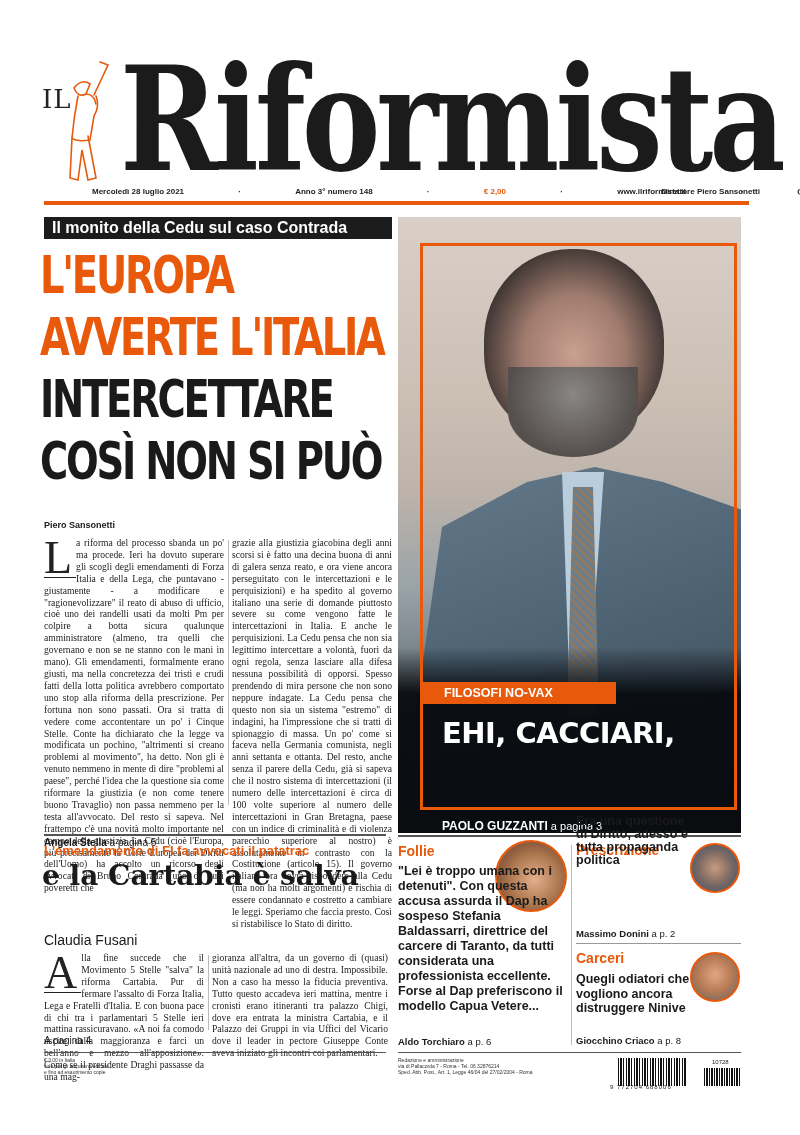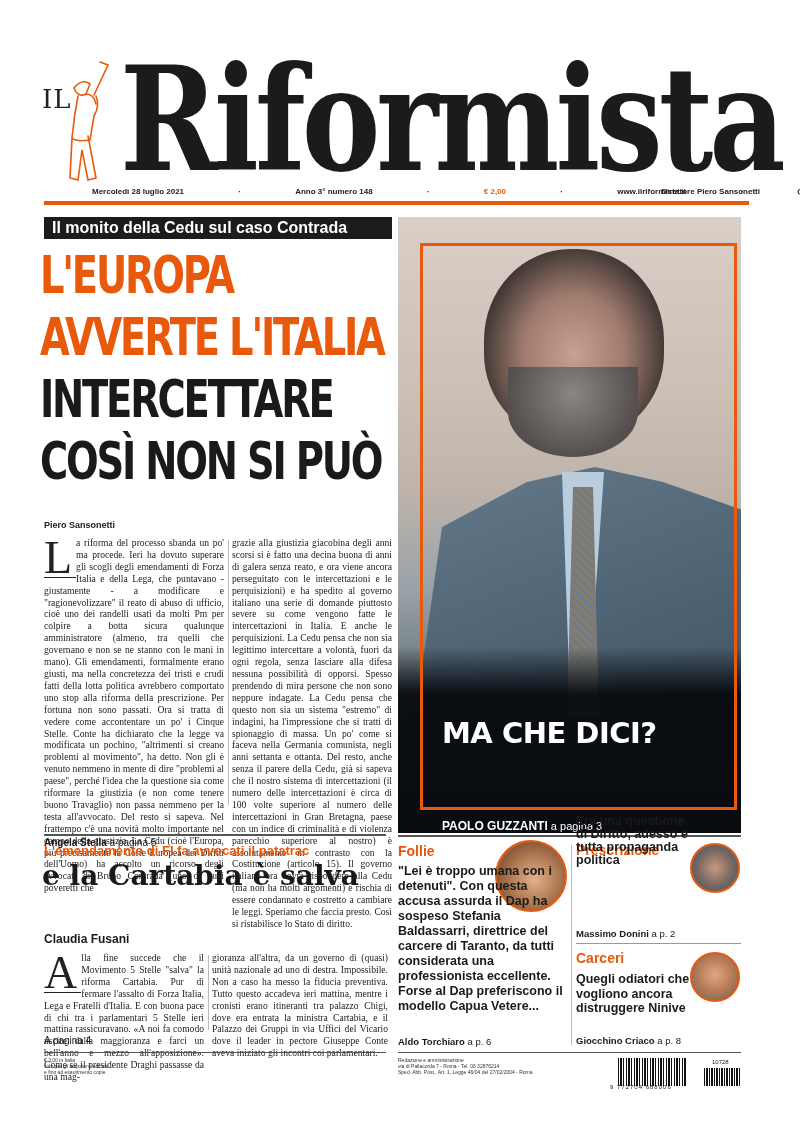--- a/index.html
+++ b/index.html
@@ -42,21 +42,21 @@
   .photo-frame{left:22px;top:26px;width:317px;height:567px;border:3px solid #e8590c;box-sizing:border-box;}
   .photo-dark{left:0;top:430px;width:343px;height:186px;background:linear-gradient(180deg,rgba(0,0,0,0) 0%,rgba(5,8,12,0.92) 25%,#0a0c10 100%);}
   .photo-tag{left:22px;top:465px;width:196px;height:22px;background:#e8590c;color:#fff;font-weight:bold;font-size:12.5px;line-height:22px;padding-left:24px;box-sizing:border-box;}
   .photo-title{left:44px;top:500px;color:#fff;font-family:"DejaVu Sans",sans-serif;font-weight:bold;font-size:29px;line-height:32px;letter-spacing:-0.5px;}
   .photo-byline{left:44px;top:602px;color:#fff;font-size:11px;}
   .photo-byline b{font-size:12px;}
 
   
   .s2-kicker{left:44px;top:843px;font-size:13px;font-weight:bold;color:#e8590c;}
   .s2-title{left:42px;top:860px;font-family:"DejaVu Serif",serif;font-weight:bold;font-size:28px;line-height:31px;letter-spacing:0px;color:#1a1a1a;}
-  .s2-byline{left:44px;top:932px;font-size:12px;font-weight:bold;}
+  .s2-byline{left:44px;top:932px;font-size:14px;font-weight:normal;}
   .s2col1{left:44px;top:952px;width:160px;}
   .s2col2{left:212px;top:952px;width:176px;}
   .s2-ref{left:44px;top:1035px;font-size:10px;}
   .s2-rule{left:44px;top:1052px;width:342px;height:1px;background:#555;}
   .fineprint{font-size:5px;line-height:6px;color:#333;}
   .fp-left{left:44px;top:1057px;}
 
   
   .box-top-rule{left:398px;top:835px;width:343px;height:2px;background:#555;}
   .sec-label{font-weight:bold;font-size:14px;color:#e8590c;}
@@ -132,22 +132,23 @@
 <div class="abs lead-bottom-rule"></div>
 
 <div class="abs photo">
   <div class="abs photo-jacket"></div>
   <div class="abs photo-shirt"></div>
   <div class="abs photo-tie"></div>
   <div class="abs photo-head"></div>
   <div class="abs photo-beard"></div>
   <div class="abs photo-dark"></div>
   <div class="abs photo-frame"></div>
+  <div class="abs photo-tag">FILOSOFI NO-VAX</div>
   <div class="abs photo-title">
-    <div>MA CHE DICI?</div>
+    <div>EHI, CACCIARI,</div>
   </div>
   <div class="abs photo-byline">
     <b>PAOLO GUZZANTI</b>
     <span>a pagina 3</span>
   </div>
 </div>
 
 <div class="abs s2-kicker">L'emendamento di FI fa avvocati il patatrac</div>
 <div class="abs s2-title">
   <div>e la Cartabia è salva</div>

